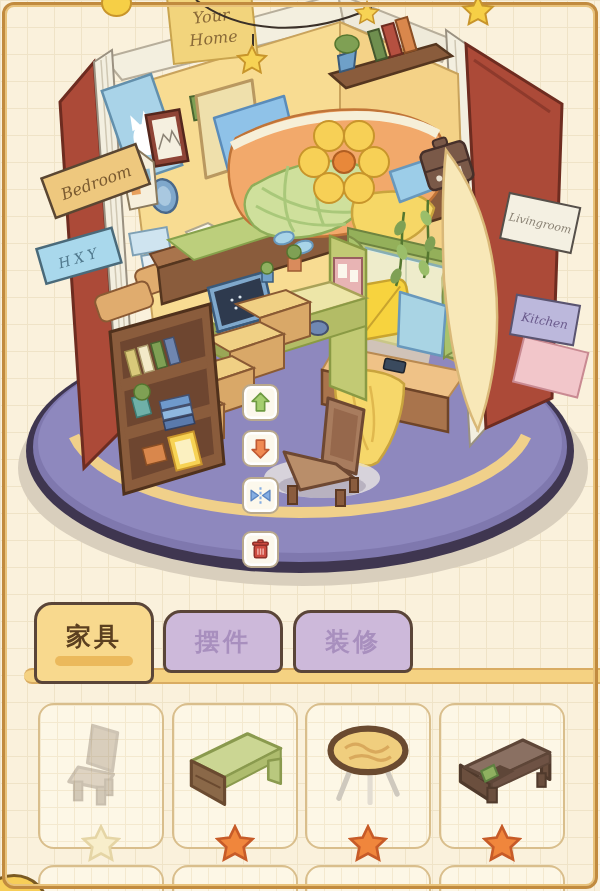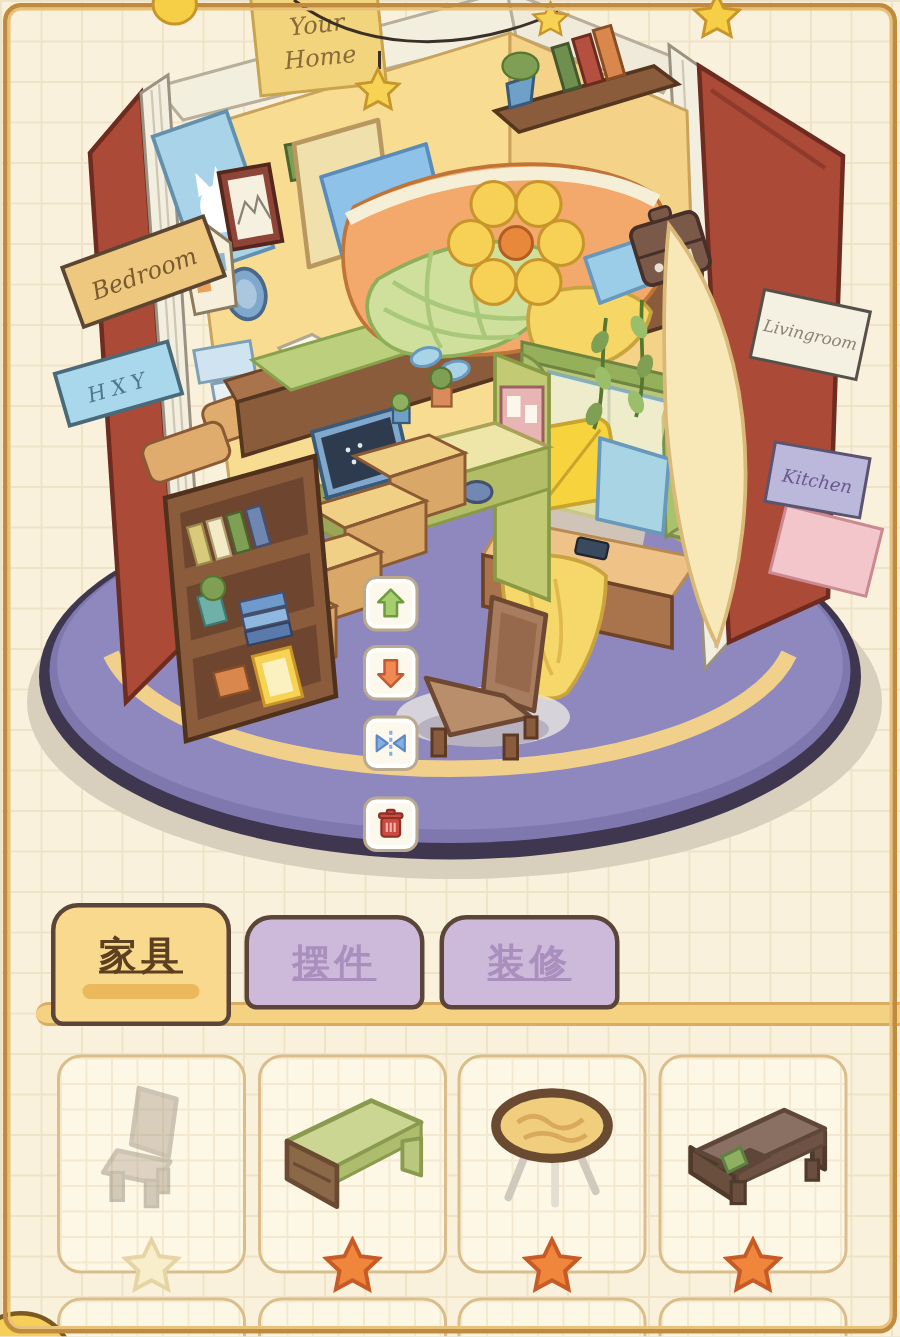--- a/index.html
+++ b/index.html
@@ -26,21 +26,21 @@
             display:flex;align-items:center;justify-content:center;padding:0;cursor:pointer;z-index:10;}
   .edit-btn svg{width:25px;height:25px;}
   
   .tabbar{position:absolute;left:0;top:598px;width:600px;height:92px;z-index:5;}
   .tab-strip{position:absolute;left:24px;right:0;top:70px;height:12px;background:#F5D282;
              border-top:2px solid #D9AC62;border-bottom:2px solid #D9AC62;
              border-top-left-radius:8px;border-bottom-left-radius:8px;}
   .tab{position:absolute;top:12px;height:57px;width:114px;background:#CDB9DA;color:#A88FBE;
        border:3px solid #5A4538;border-radius:18px 18px 8px 8px;
        display:flex;flex-direction:column;align-items:center;justify-content:center;
-       font-size:25px;font-weight:bold;letter-spacing:3px;cursor:pointer;z-index:1;text-decoration:underline;}
+       font-size:25px;font-weight:bold;letter-spacing:3px;cursor:pointer;z-index:1;}
   .tab.active{background:#F8D98E;color:#5C4020;top:4px;height:76px;z-index:3;}
   .tab .underline{display:none;}
   .tab.active .underline{display:block;width:78px;height:10px;background:#EBB95C;border-radius:5px;margin-top:3px;}
   
   .card{position:absolute;top:703px;width:122px;height:142px;background-color:#FDF7E6;
         border:2.5px solid #D9BE8C;border-radius:16px;cursor:pointer;z-index:4;
         background-image:linear-gradient(#F4E9CF 1px,transparent 1px),
                          linear-gradient(90deg,#F4E9CF 1px,transparent 1px);
         background-size:17px 17px;}
   .card .thumb{position:absolute;left:0;right:0;top:8px;bottom:28px;

